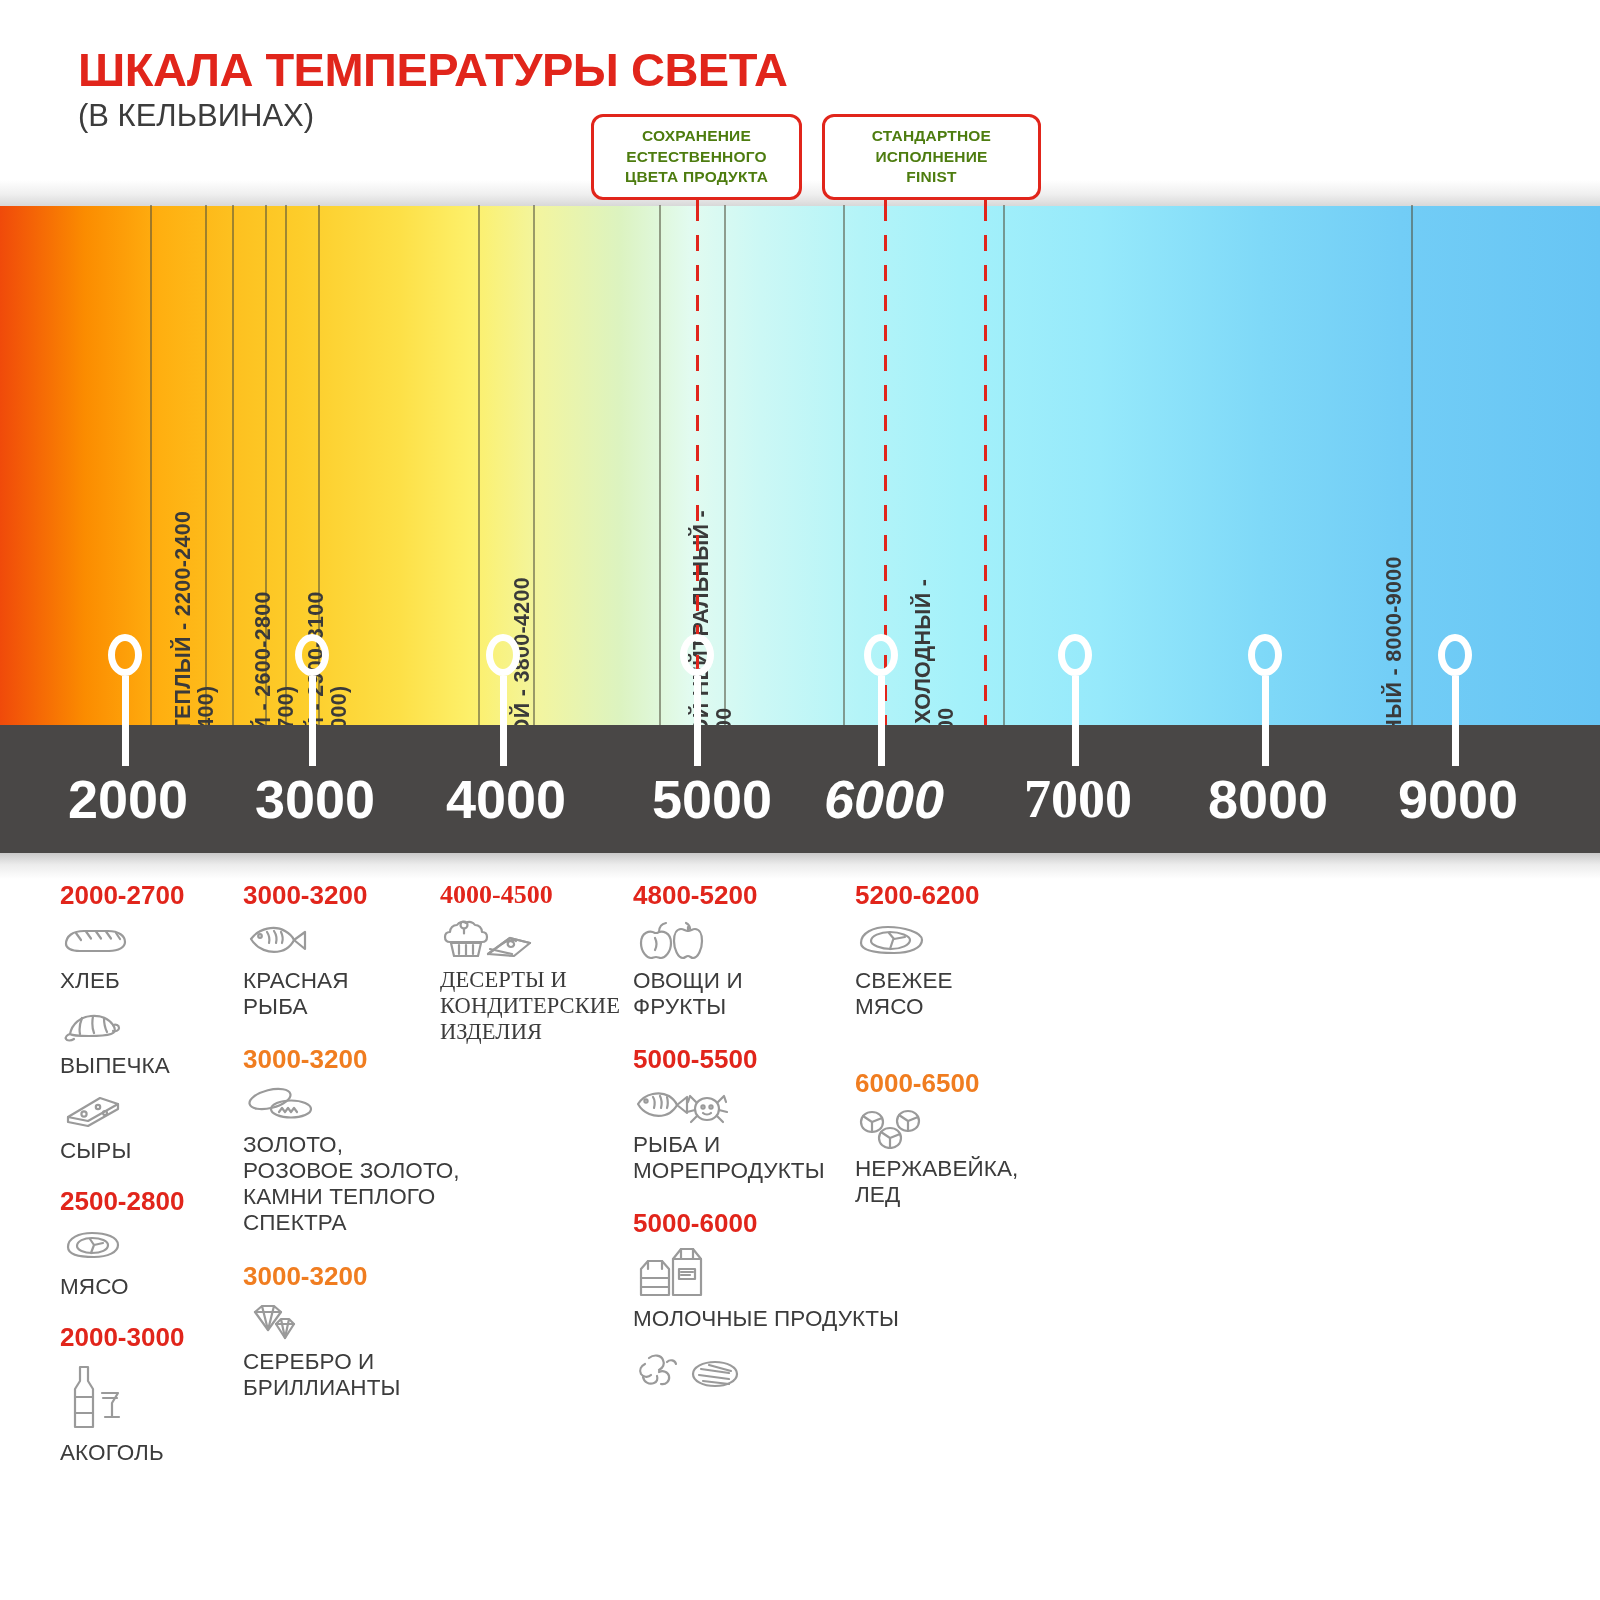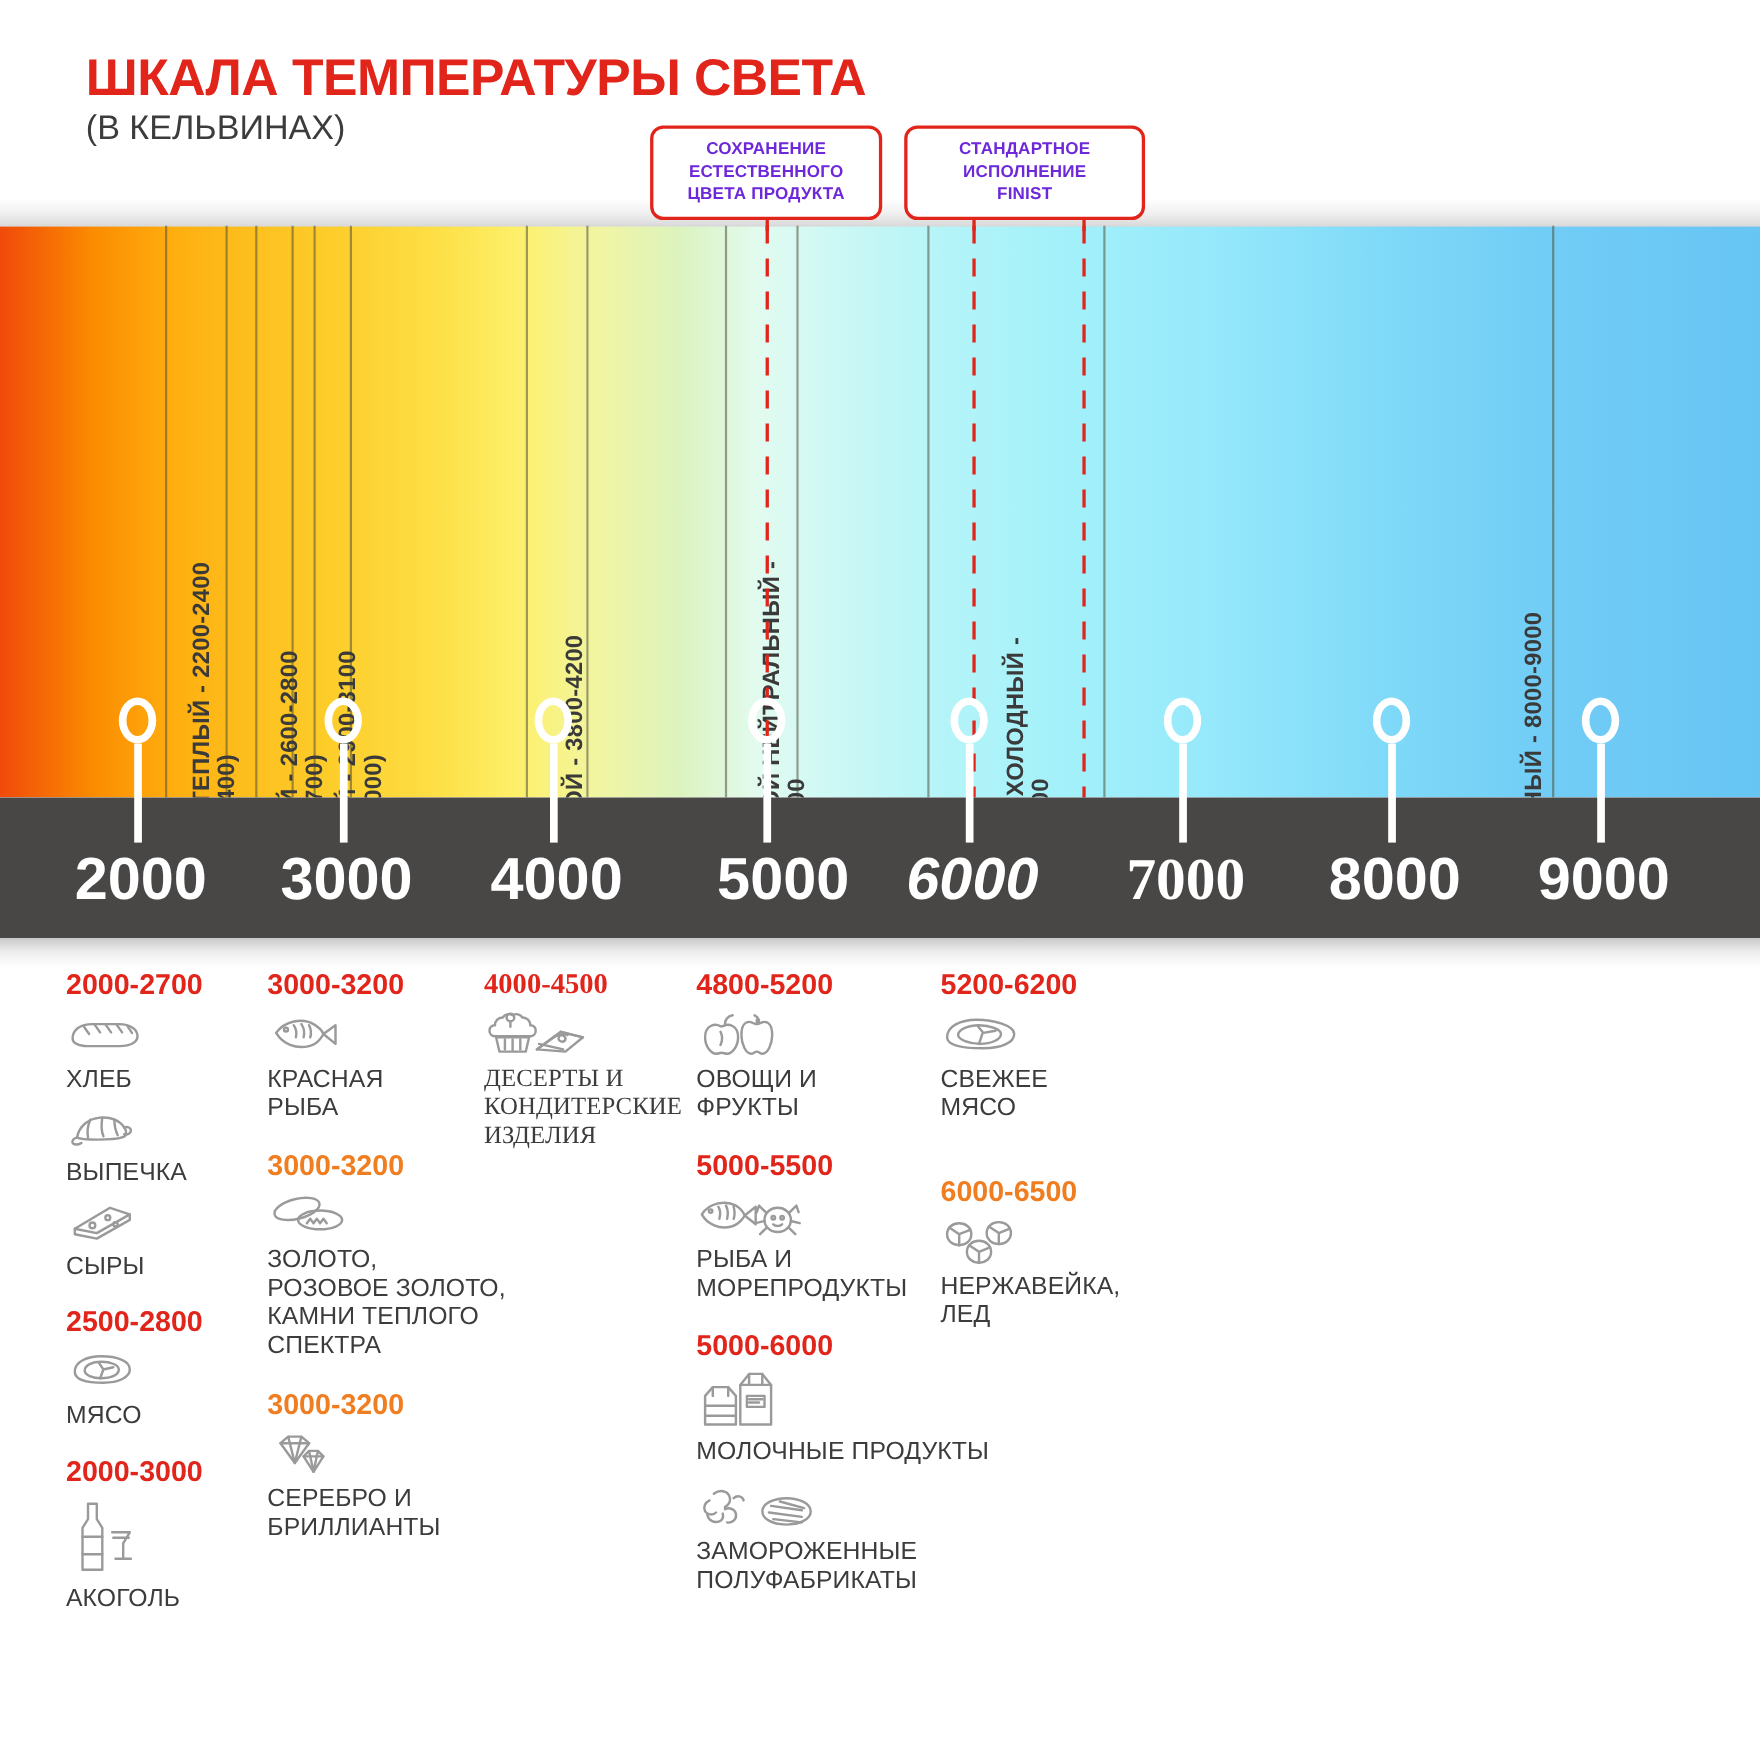--- a/index.html
+++ b/index.html
@@ -24,21 +24,21 @@
     font-size: 31px; color: #3c3c3c; white-space: nowrap;
   }
 
   
   .callout {
     position: absolute;
     border: 3px solid #e1251b;
     border-radius: 12px;
     background: #ffffff;
     text-align: center;
-    color: #6d28d9;
+    color: #4d7c0f;
     font-size: 15.5px;
     font-weight: bold;
     line-height: 1.33;
     padding: 9px 10px 9px 10px;
     letter-spacing: 0.2px;
     z-index: 6;
   }
   #callout-natural { left: 591px; top: 114px; width: 211px; }
   #callout-finist  { left: 822px; top: 114px; width: 219px; }
 
@@ -503,22 +503,20 @@
               <path d="M12 16c-4 2-6 6-4 10 2 3 7 4 10 1"></path>
               <path d="M16 10c5-4 12-3 14 2 2 4 0 8-4 10"></path>
               <path d="M10 29c1 5 6 8 11 6 3-1 4-4 3-7"></path>
               <path d="M26 24c4-2 9 0 10 4 1 5-3 9-8 8"></path>
               <path d="M34 14c3-3 8-2 9 2"></path>
               <path d="M60 26c0-7 10-12 22-12s22 5 22 12-10 12-22 12-22-5-22-12z"></path>
               <path d="M68 21l28 4M66 27l30 4M70 33l26 3M76 17l22 6"></path>
             </g>
               </svg>
           </span>
-          <div class="ltext">ЗАМОРОЖЕННЫЕ
-ПОЛУФАБРИКАТЫ</div>
         </div>
       </div>
     </div>
 
     <div class="lcol" style="left:855px; width:190px;">
       <div class="lgroup">
         <div class="lrange">5200-6200</div>
         <div class="litem">
           <span class="licon">
             <svg width="80" height="42" viewBox="0 0 80 42">

